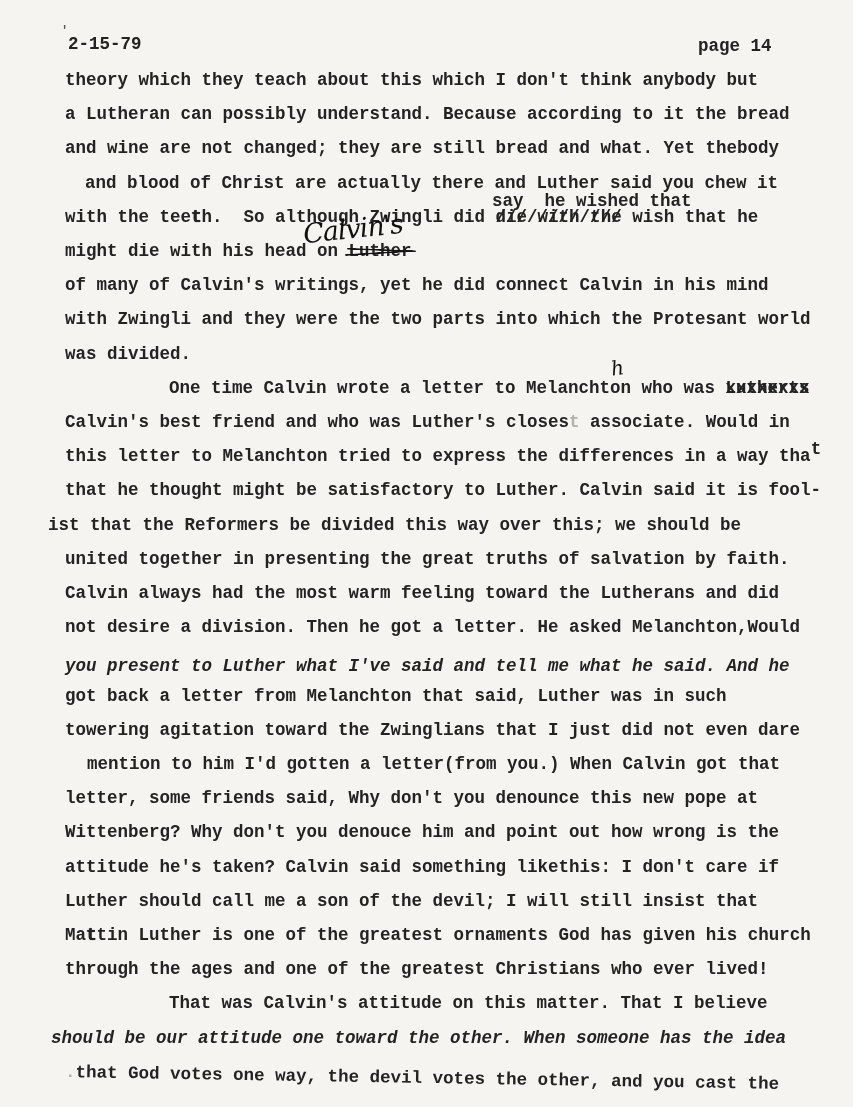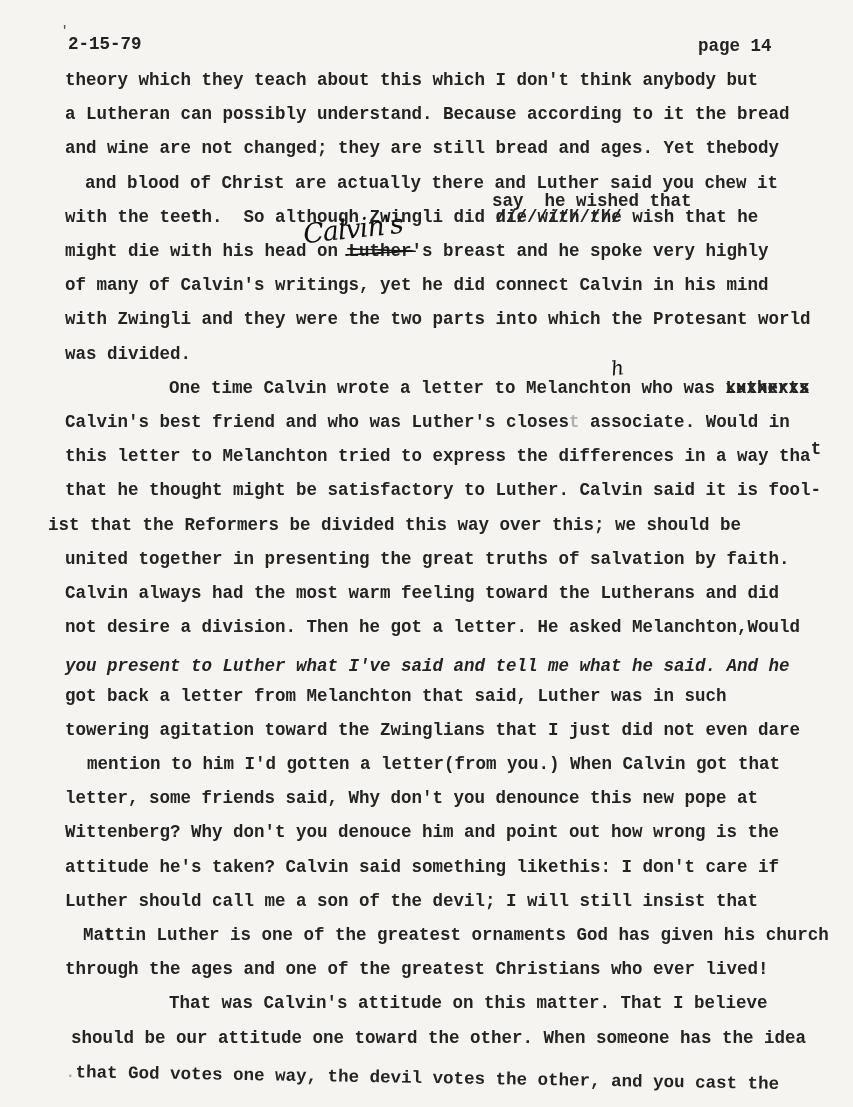--- a/index.html
+++ b/index.html
@@ -46,43 +46,43 @@
 </head>
 <body>
 
 <div class="page" style="background: rgb(245, 244, 240); color: rgb(35, 35, 35);">
   <span class="stray-mark">'</span>
   <span class="header-date">2-15-79</span>
   <span class="header-page">page 14</span>
   <div id="lines">
       <div class="line" style="top: 70px; left: 65px;"><span class="seg-normal">theory which they teach about this which I don't think anybody but</span></div>
       <div class="line" style="top: 104.2px; left: 65px;"><span class="seg-normal">a Lutheran can possibly understand. Because according to it the bread</span></div>
-      <div class="line" style="top: 138.4px; left: 65px;"><span class="seg-normal">and wine are not changed; they are still bread and ages. Yet thebody</span></div>
+      <div class="line" style="top: 138.4px; left: 65px;"><span class="seg-normal">and wine are not changed; they are still bread and what. Yet thebody</span></div>
       <div class="line" style="top: 172.6px; left: 65px; margin-left: 20px;"><span class="seg-normal">and blood of Christ are actually there and Luther said you chew it</span></div>
       <div class="line insert" style="top: 190.8px;"><span class="seg-normal">say  he wished that</span></div>
       <div class="line" style="top: 206.8px; left: 65px;"><span class="seg-normal">with the tee</span><span class="seg-bold">t</span><span class="seg-normal">h.  So although Zwingli did </span><span class="ov-wrap"><span class="ov-base">die with the</span><span class="ov-over">////////////</span></span><span class="seg-normal"> wish that he</span></div>
-      <div class="line" style="top: 241px; left: 65px;"><span class="seg-normal">might die with his head on </span><span class="seg-struck" style="position: relative;">Luther<span class="above hand" style="color: rgb(16, 16, 16);">Calvin's</span></span><span class="seg-normal">'s breast and he spoke very highly</span></div>
+      <div class="line" style="top: 241px; left: 65px;"><span class="seg-normal">might die with his head on </span><span class="seg-struck" style="position: relative;">Luther<span class="above hand" style="color: rgb(16, 16, 16);">Calvin's</span></span></div>
       <div class="line" style="top: 275.2px; left: 65px;"><span class="seg-normal">of many of Calvin's writings, yet he did connect Calvin in his mind</span></div>
       <div class="line" style="top: 309.4px; left: 65px;"><span class="seg-normal">with Zwingli and they were the two parts into which the Protesant world</span></div>
       <div class="line" style="top: 343.6px; left: 65px;"><span class="seg-normal">was divided.</span></div>
       <div class="line" style="top: 377.8px; left: 169px;"><span class="seg-normal">One time Calvin wrote a letter to Melancht</span><span class="seg-normal" style="position: relative;">on<span class="above hand-small" style="color: rgb(16, 16, 16);">h</span></span><span class="seg-normal"> who was </span><span class="ov-wrap"><span class="ov-base">Lutherts</span><span class="ov-over">xxxxxxxx</span></span></div>
       <div class="line" style="top: 412px; left: 65px;"><span class="seg-normal">Calvin's best friend and who was Luther's closes</span><span class="seg-faint">t</span><span class="seg-normal"> associate. Would in</span></div>
       <div class="line" style="top: 446.2px; left: 65px;"><span class="seg-normal">this letter to Melanchton tried to express the differences in a way tha</span><span class="seg-sup">t</span></div>
       <div class="line" style="top: 480.4px; left: 65px;"><span class="seg-normal">that he thought might be satisfactory to Luther. Calvin said it is fool-</span></div>
       <div class="line" style="top: 514.6px; left: 48px;"><span class="seg-normal">ist that the Reformers be divided this way over this; we should be</span></div>
       <div class="line" style="top: 548.8px; left: 65px;"><span class="seg-normal">united together in presenting the great truths of salvation by faith.</span></div>
       <div class="line" style="top: 583px; left: 65px;"><span class="seg-normal">Calvin always had the most warm feeling toward the Lutherans and did</span></div>
       <div class="line" style="top: 617.2px; left: 65px;"><span class="seg-normal">not desire a division. Then he got a letter. He asked Melanchton,Would</span></div>
       <div class="line" style="top: 656px; left: 65px; font-style: italic;"><span class="seg-normal">you present to Luther what I've said and tell me what he said. And he</span></div>
       <div class="line" style="top: 685.6px; left: 65px;"><span class="seg-normal">got back a letter from Melanchton that said, Luther was in such</span></div>
       <div class="line" style="top: 719.8px; left: 65px;"><span class="seg-normal">towering agitation toward the Zwinglians that I just did not even dare</span></div>
       <div class="line" style="top: 754px; left: 65px; padding-left: 22px;"><span class="seg-normal">mention to him I'd gotten a letter(from you.) When Calvin got that</span></div>
       <div class="line" style="top: 788.2px; left: 65px;"><span class="seg-normal">letter, some friends said, Why don't you denounce this new pope at</span></div>
       <div class="line" style="top: 822.4px; left: 65px;"><span class="seg-normal">Wittenberg? Why don't you denouce him and point out how wrong is the</span></div>
       <div class="line" style="top: 856.6px; left: 65px;"><span class="seg-normal">attitude he's taken? Calvin said something likethis: I don't care if</span></div>
       <div class="line" style="top: 890.8px; left: 65px;"><span class="seg-normal">Luther should call me a son of the devil; I will still insist that</span></div>
-      <div class="line" style="top: 925px; left: 66px; padding-left: 17px;"><span class="seg-normal">Ma</span><span class="seg-bold">t</span><span class="seg-normal">tin Luther is one of the greatest ornaments God has given his church</span></div>
+      <div class="line" style="top: 925px; left: 48px; padding-left: 17px;"><span class="seg-normal">Ma</span><span class="seg-bold">t</span><span class="seg-normal">tin Luther is one of the greatest ornaments God has given his church</span></div>
       <div class="line" style="top: 959.2px; left: 65px;"><span class="seg-normal">through the ages and one of the greatest Christians who ever lived!</span></div>
       <div class="line" style="top: 993.4px; left: 169px;"><span class="seg-normal">That was Calvin's attitude on this matter. That I believe</span></div>
-      <div class="line" style="top: 1027.6px; left: 71px;"><span class="seg-normal">should be our attitude one toward the other. When someone has the idea</span></div>
+      <div class="line" style="top: 1027.6px; left: 51px; font-style: italic;"><span class="seg-normal">should be our attitude one toward the other. When someone has the idea</span></div>
       <div class="line slant" style="top: 1061.8px; left: 65px;"><span class="seg-faint">.</span><span class="seg-normal">that God votes one way, the devil votes the other, and you cast the</span></div>
     </div>
 </div>
 
 </body></html>

